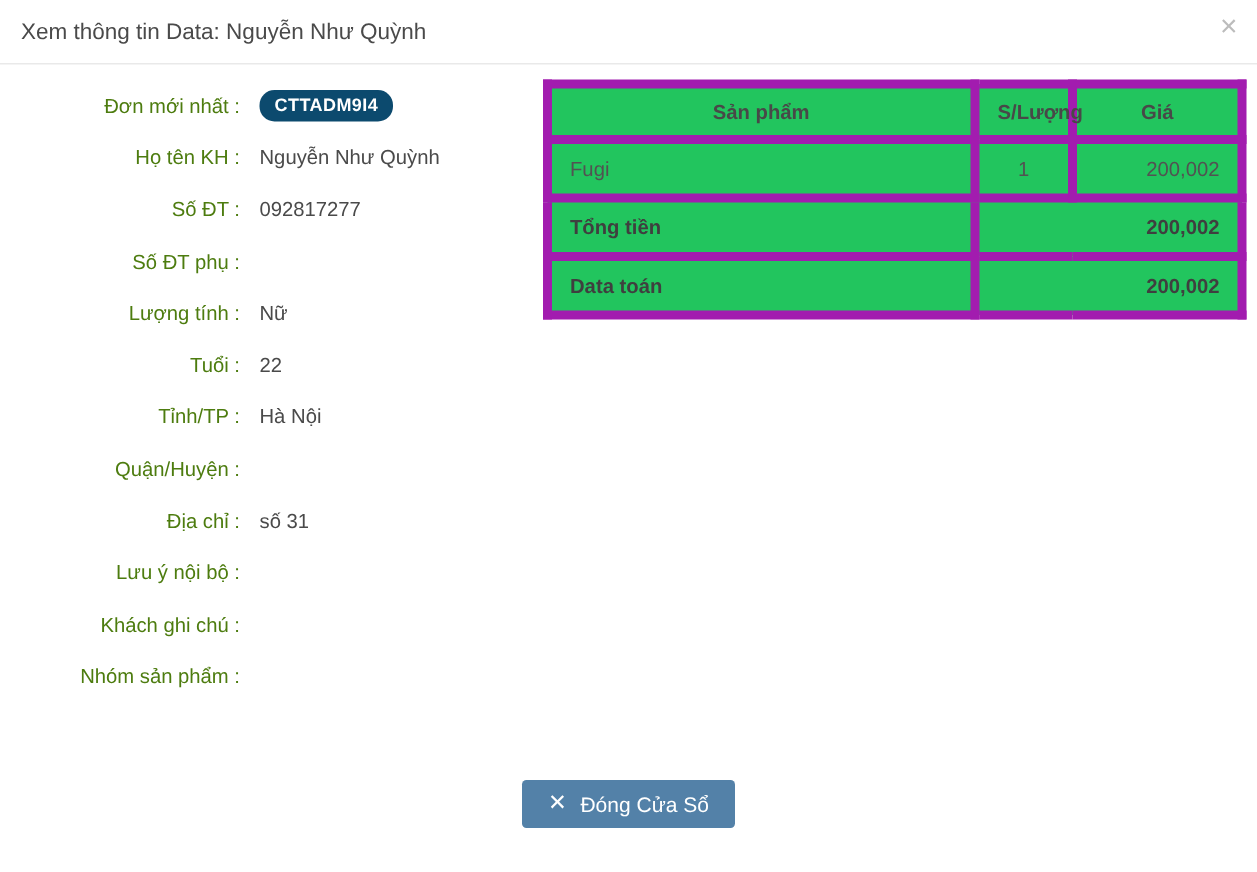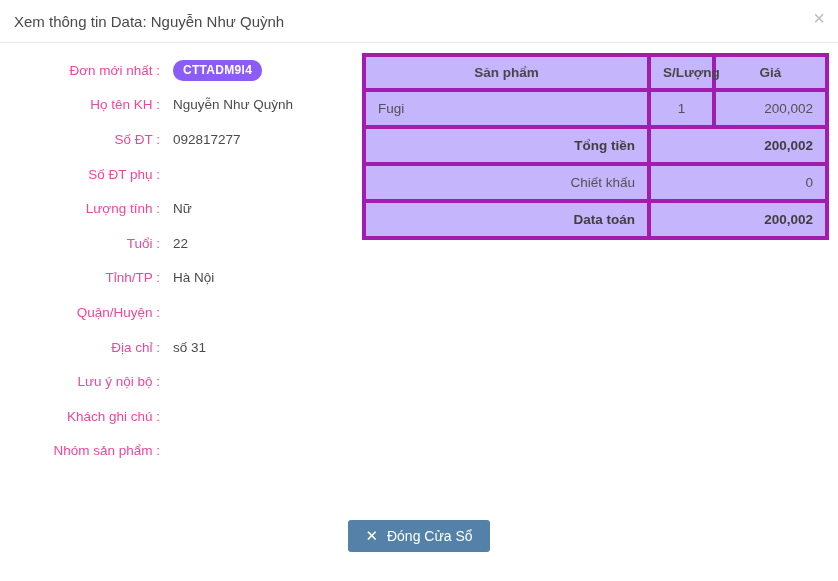--- a/index.html
+++ b/index.html
@@ -23,53 +23,53 @@
     cursor: pointer; font-weight: 400;
   }
 
   
   .modal-body { position: relative; height: 538px; }
 
   
   .info-col { padding-top: 10px; width: 362px; }
   .info-row { height: 34.6px; display: flex; align-items: center; }
   .info-label {
-    width: 160px; text-align: right; font-size: 13.5px; color: #ec4899;
+    width: 160px; text-align: right; font-size: 13.5px; color: #4d7c0f;
     flex: 0 0 160px; white-space: nowrap;
   }
   .info-value { margin-left: 13px; font-size: 13.5px; color: #4a4a4a; white-space: nowrap; }
   .badge-pill {
     display: inline-block;
-    background: #8b5cf6; color: #fff;
+    background: #0c4a6e; color: #fff;
     font-size: 12px; font-weight: bold;
     padding: 3px 10px 4px; border-radius: 10px;
     letter-spacing: .3px; line-height: 1.2;
   }
 
   
   .order-table-wrap { position: absolute; left: 362px; top: 10px; width: 463px; }
   table.order-table {
     width: 463px; border-collapse: collapse; table-layout: fixed;
     font-size: 13.5px; color: #525252;
   }
   .order-table col.c-name { width: 285px; }
   .order-table col.c-qty  { width: 65px; }
   .order-table col.c-price{ width: 113px; }
   .order-table th, .order-table td {
-    border: 4px solid #a21caf;
+    border: 6px solid #a21caf;
     padding: 9px 12px;
-    background: #c4b5fd;
+    background: #22c55e;
   }
   .order-table th {
     font-weight: bold; color: #484848; text-align: center; padding: 8px 12px;
   }
   .td-name { text-align: left; }
   .td-qty { text-align: center; }
   .td-price { text-align: right; }
-  .sum-label { text-align: right; }
+  .sum-label { text-align: left; }
   .sum-value { text-align: right; }
   tr.sum-bold .sum-label, tr.sum-bold .sum-value { font-weight: bold; color: #3f3f3f; }
 
   
   .footer-area { position: absolute; left: 0; top: 477px; width: 100%; display: flex; justify-content: center; }
   .close-window-btn {
     display: inline-flex; align-items: center;
     background: #5381a8; color: #fff;
     border: none; border-radius: 3px;
     padding: 7px 17px 8px;
@@ -158,24 +158,20 @@
         <tbody>
           <tr>
             <td class="td-name">Fugi</td>
             <td class="td-qty">1</td>
             <td class="td-price">200,002</td>
           </tr>
           <tr class="sum-bold">
             <td class="sum-label">Tổng tiền</td>
             <td class="sum-value" colspan="2">200,002</td>
           </tr>
-          <tr>
-            <td class="sum-label">Chiết khấu</td>
-            <td class="sum-value" colspan="2">0</td>
-          </tr>
           <tr class="sum-bold">
             <td class="sum-label">Data toán</td>
             <td class="sum-value" colspan="2">200,002</td>
           </tr>
         </tbody>
       </table>
     </div>
 
     <div class="footer-area">
       <button class="close-window-btn">

